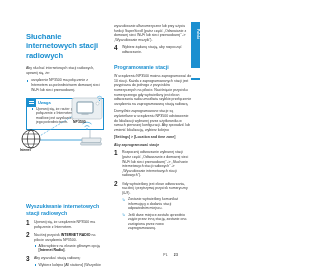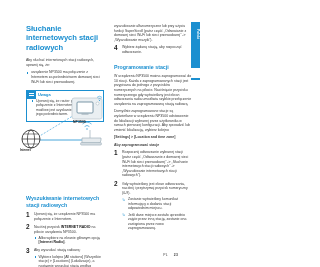--- a/index.html
+++ b/index.html
@@ -58,21 +58,21 @@
   .col {
     position: absolute;
     top: 24px;
     width: 78px;
   }
   .col-left  { left: 26px; }
   .col-right { left: 114px; }
 
   
   h1.title {
-    margin: 0 0 6px 0;
+    margin: 8px 0 6px 0;
     font-size: 7.6px;
     line-height: 9.4px;
     font-weight: bold;
     color: #1b8fd0;
     letter-spacing: -0.05px;
   }
   h2.section {
     margin: 9px 0 4px 0;
     font-size: 5.3px;
     line-height: 6.6px;

